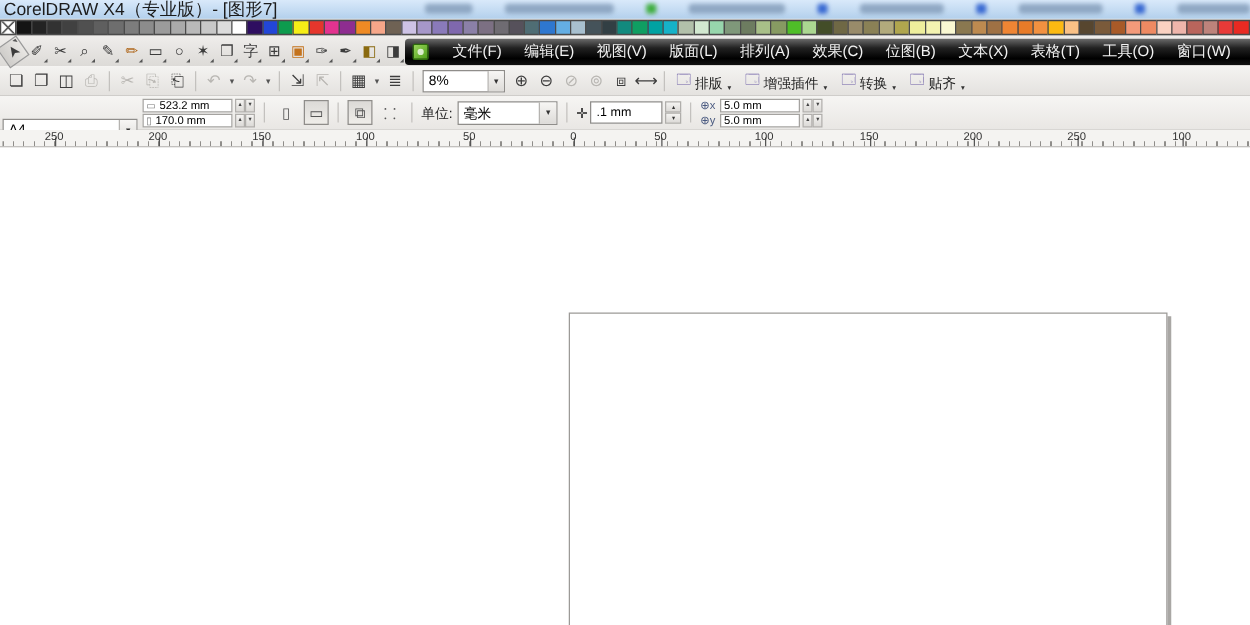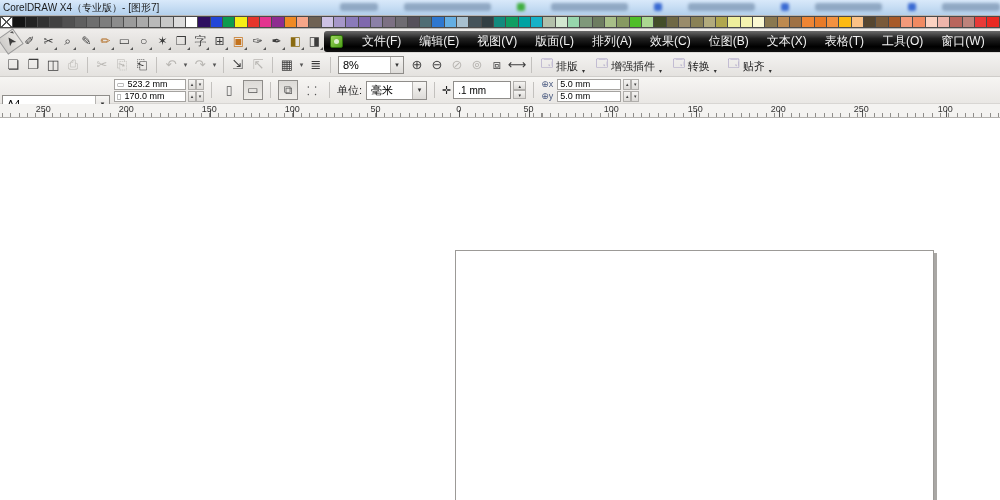--- a/index.html
+++ b/index.html
@@ -3,21 +3,21 @@
 <meta charset="utf-8">
 <style>
   * { margin:0; padding:0; box-sizing:border-box; }
   html,body { width:1000px; height:500px; overflow:hidden; }
   body { font-family:"Liberation Sans","DejaVu Sans",sans-serif; font-size:11px; }
   .win { width:1000px; height:500px; display:flex; flex-direction:column; background:#fff; }
 
   
   .titlebar { height:15px; background:linear-gradient(#d9e9fa,#b3d0ec); display:flex; align-items:center;
               padding:0 3px; position:relative; flex:none; }
-  .titletext { font-size:10px; color:#1c1c1c; white-space:nowrap; }
+  .titletext { font-size:14px; color:#1c1c1c; white-space:nowrap; }
   .blurwrap { position:absolute; right:0; top:1px; height:12px; left:340px; filter:blur(1.6px); display:flex; align-items:center; gap:26px; overflow:hidden;}
   .blob { height:8px; background:#7e97b4; border-radius:3px; opacity:.75; }
   .dotg { width:8px; height:8px; background:#3fae3f; border-radius:2px; flex:none;}
   .dotb { width:8px; height:8px; background:#3a6ad2; border-radius:2px; flex:none;}
 
   
   .palette { height:14px; background:#b9b7b5; display:flex; padding:1px 0; flex:none; }
   .swatch { flex:1; border:1px solid #4b4b4b; margin-left:-1px; }
   .swatch:first-child { margin-left:0; }
   .xsw { background:#fff; position:relative; overflow:hidden; }
@@ -61,21 +61,21 @@
 
   
   .propbar { height:27px; background:linear-gradient(#f6f5f3,#e9e7e4); display:flex; align-items:center;
              padding:0 2px; gap:4px; flex:none; border-bottom:1px solid #d8d6d3;}
   .combo { height:19px; background:#fff; border:1px solid #8f8d8a; display:flex; align-items:center;
            font-size:11px; padding-left:4px; }
   .combo .zc-arrow { margin-left:auto; width:14px; height:100%; display:flex; align-items:center;
            justify-content:center; font-size:7px; color:#333; border-left:1px solid #b5b3b0;
            background:linear-gradient(#f7f6f4,#dddbd8); }
   .papercombo { width:108px;margin-top:28px; }
-  .unitscombo { width:61px;text-align:center; }
+  .unitscombo { width:80px;text-align:center; }
   .stack { display:flex; flex-direction:column; gap:1px; justify-content:center; }
   .sizerow { display:flex; align-items:center; gap:2px; height:11px; }
   .sizefield { width:72px; height:11px; background:#fff; border:1px solid #a5a3a0; display:flex;
            align-items:center; font-size:9px; padding-left:2px; gap:3px; }
   .sizefield .fico { color:#777; font-size:8px; }
   .minispin { width:16px; height:11px; display:flex; font-size:5px; color:#444; }
   .minispin i { flex:1; font-style:normal; border:1px solid #b0aeab; background:linear-gradient(#f5f4f2,#dcdad7);
            display:flex; align-items:center; justify-content:center; }
   .pbtn { width:20px; height:20px; display:inline-flex; align-items:center; justify-content:center;
            font-size:12px; color:#555; border:1px solid transparent; }

